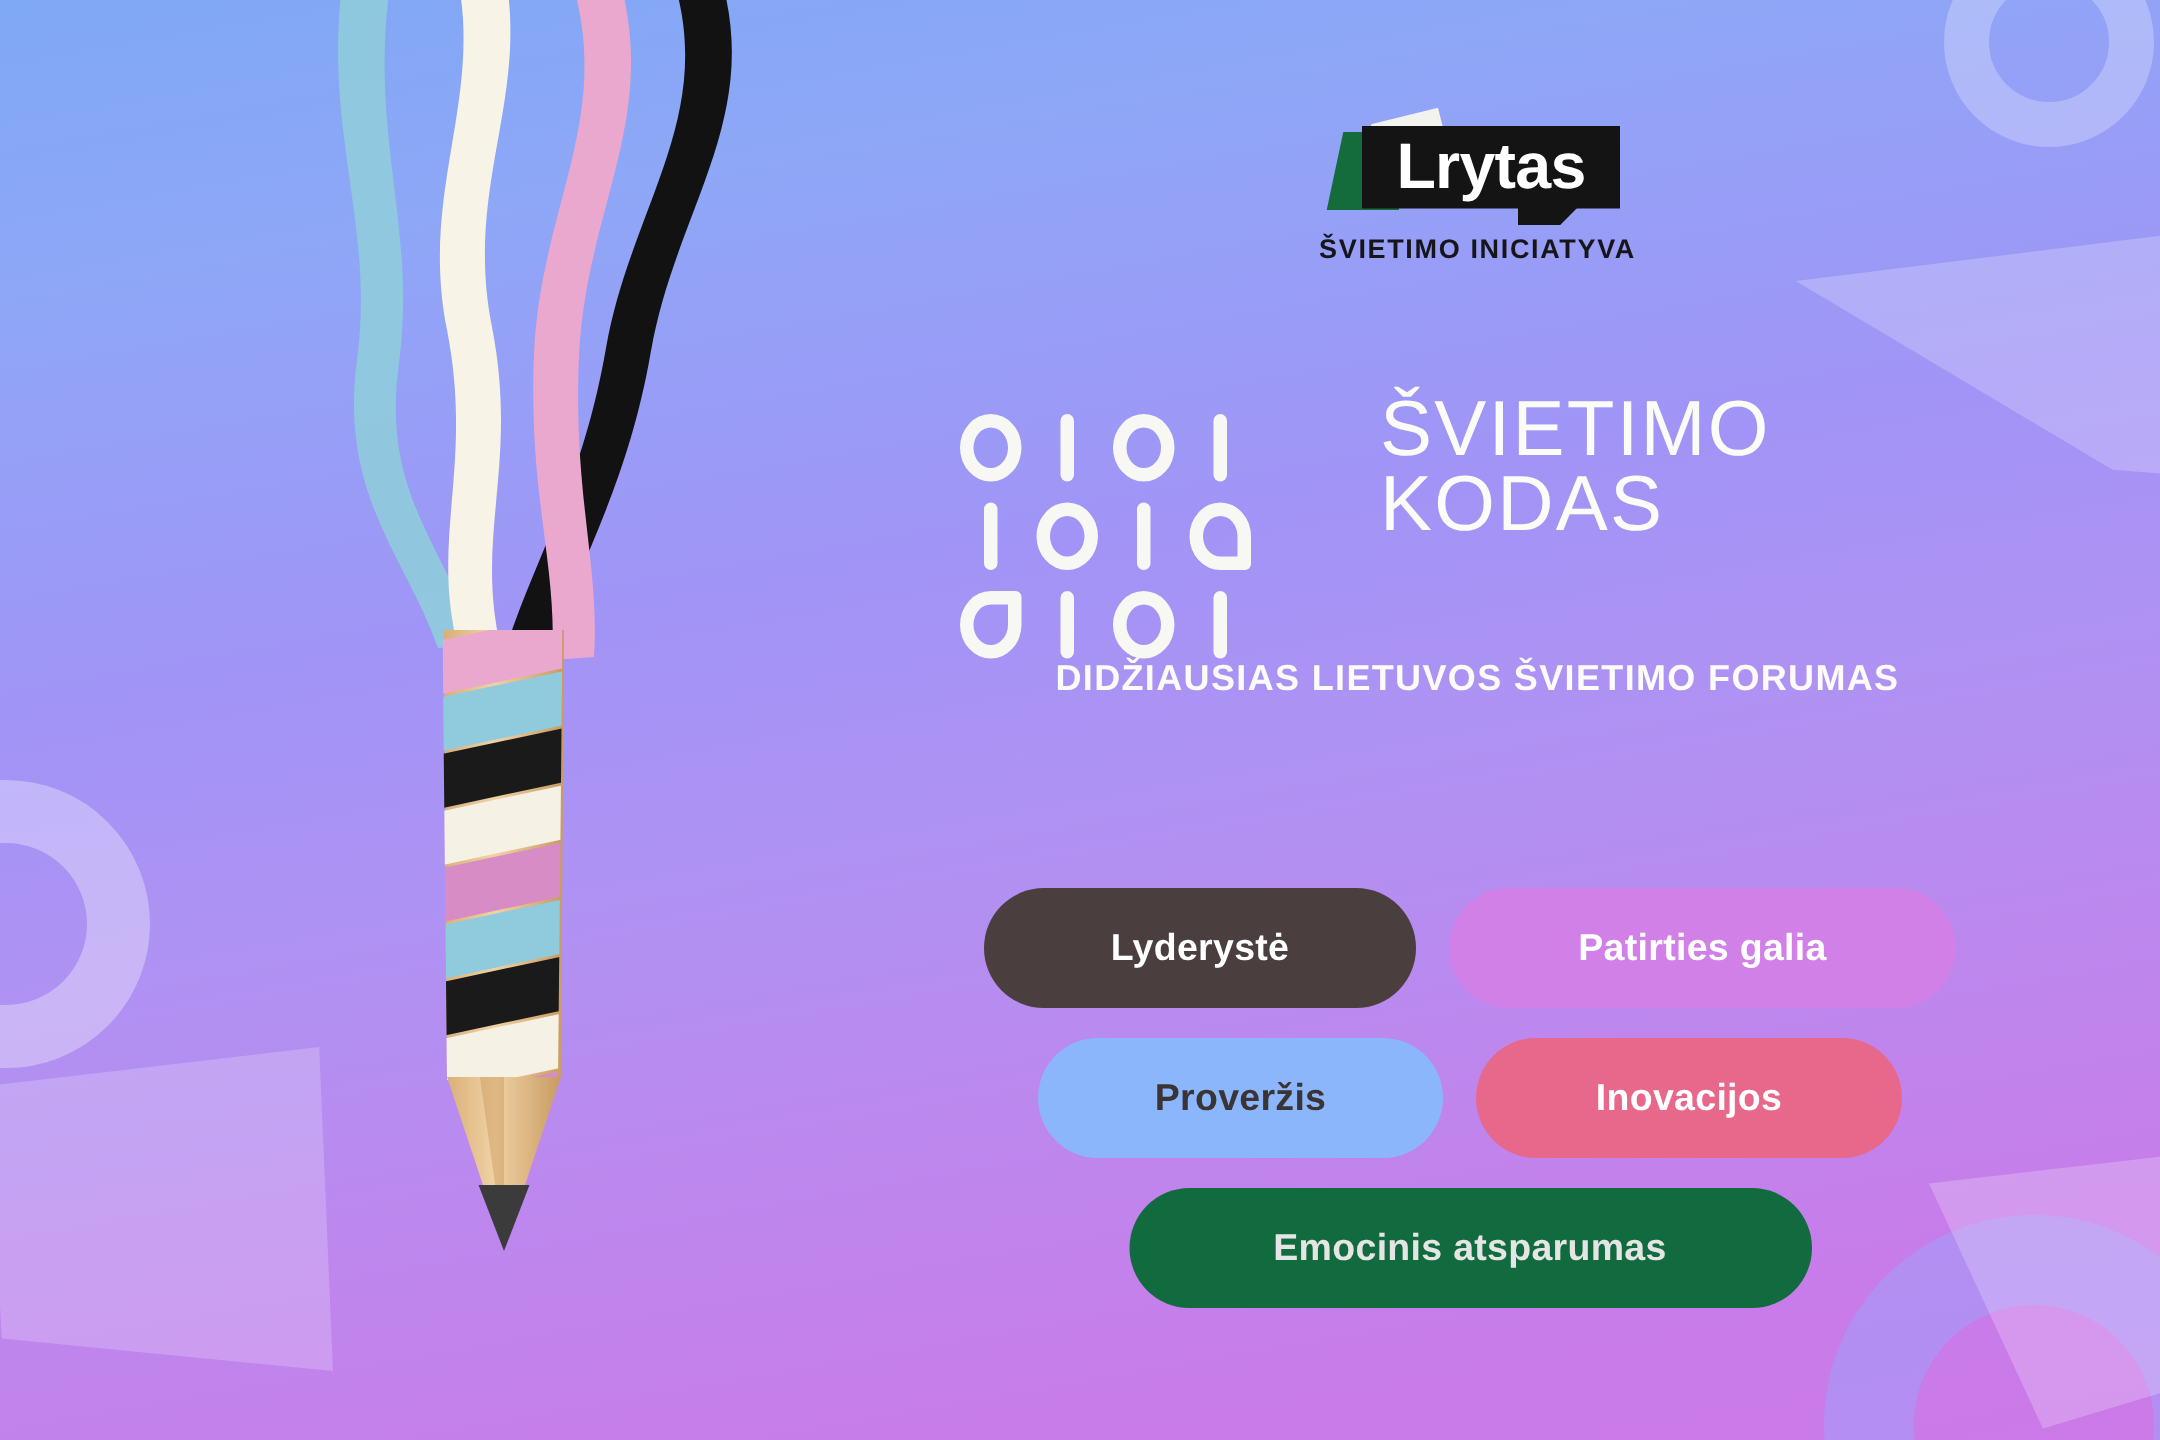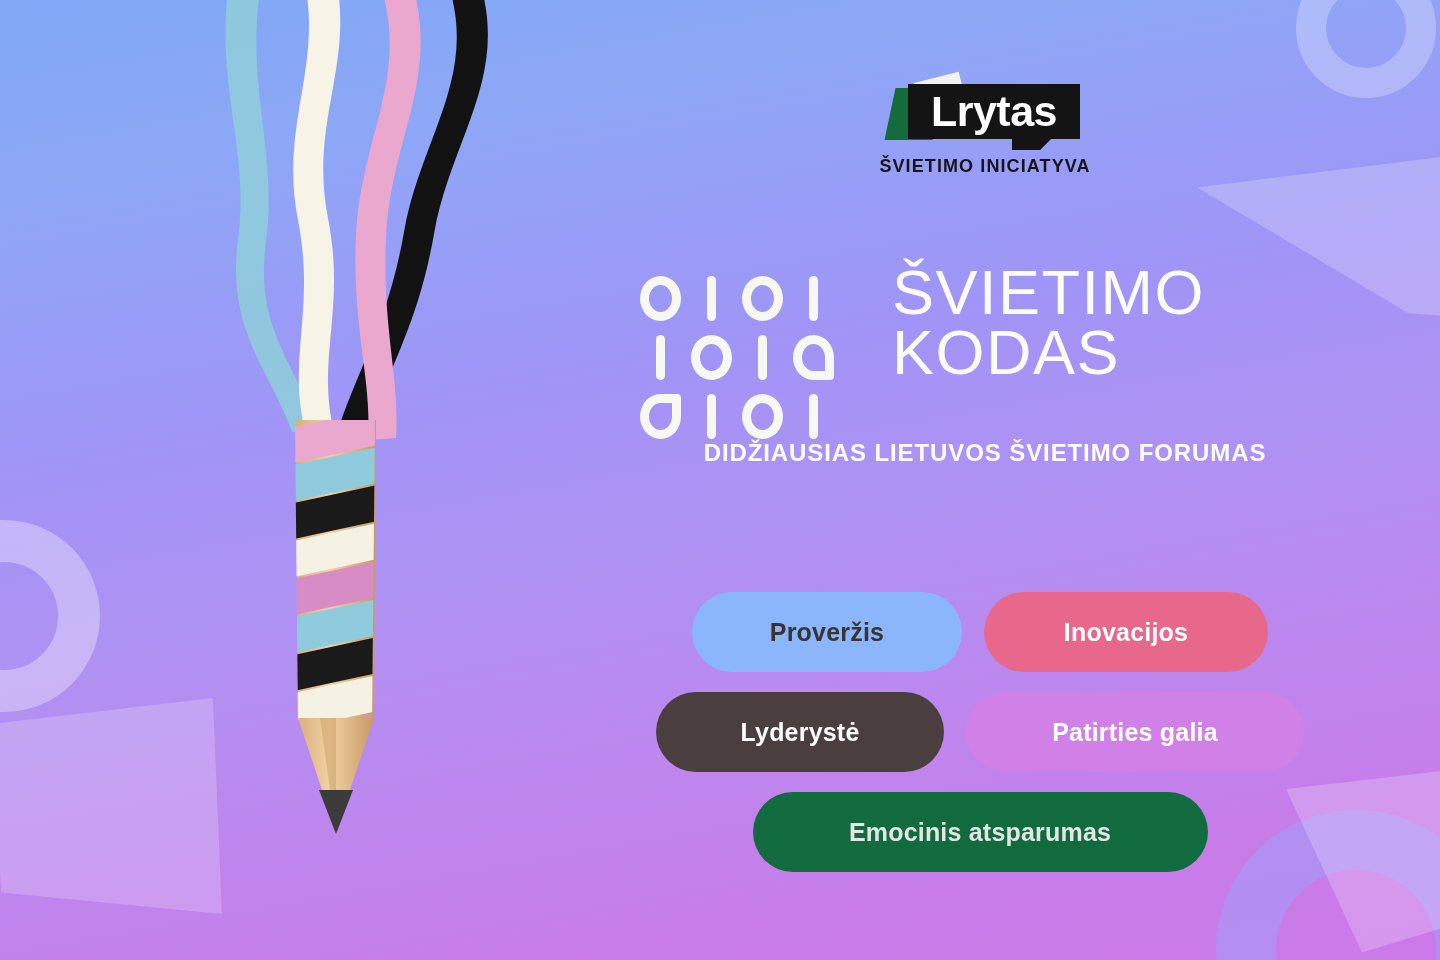--- a/index.html
+++ b/index.html
@@ -155,24 +155,25 @@
   .glyph.one::before {
     content:"";
     position:absolute; left:16px; top:0;
     width:9px; height:45px;
     background:#F7F7F3;
     border-radius:5px;
   }
 
   .headline {
     color:#FBFBF8;
-    font-size:63px;
+    font-size:52px;
     font-weight:400;
     line-height:0.96;
     letter-spacing:1.5px;
+    margin-left:28px;
   }
   .headline .line2 { display:block; }
 
   .subtitle {
     text-align:center;
     color:#FBFBF8;
     font-size:24px;
     font-weight:700;
     letter-spacing:0.9px;
   }
@@ -312,28 +313,28 @@
       </div>
 
     </div>
 
     <div class="subtitle">DIDŽIAUSIAS LIETUVOS ŠVIETIMO FORUMAS</div>
   </div>
 
   <div class="pills">
 
     <div class="pill-row">
+      <button class="pill pill-lyderyste">Lyderystė</button>
+      <button class="pill pill-patirties">Patirties galia</button>
+    </div>
+
+    <div class="pill-row">
       <button class="pill pill-proverzis">Proveržis</button>
       <button class="pill pill-inovacijos">Inovacijos</button>
     </div>
 
-    <div class="pill-row">
-      <button class="pill pill-lyderyste">Lyderystė</button>
-      <button class="pill pill-patirties">Patirties galia</button>
-    </div>
-
     <div class="pill-row single">
       <button class="pill pill-emocinis">Emocinis atsparumas</button>
     </div>
 
   </div>
 
 </div>
 
 </body></html>

